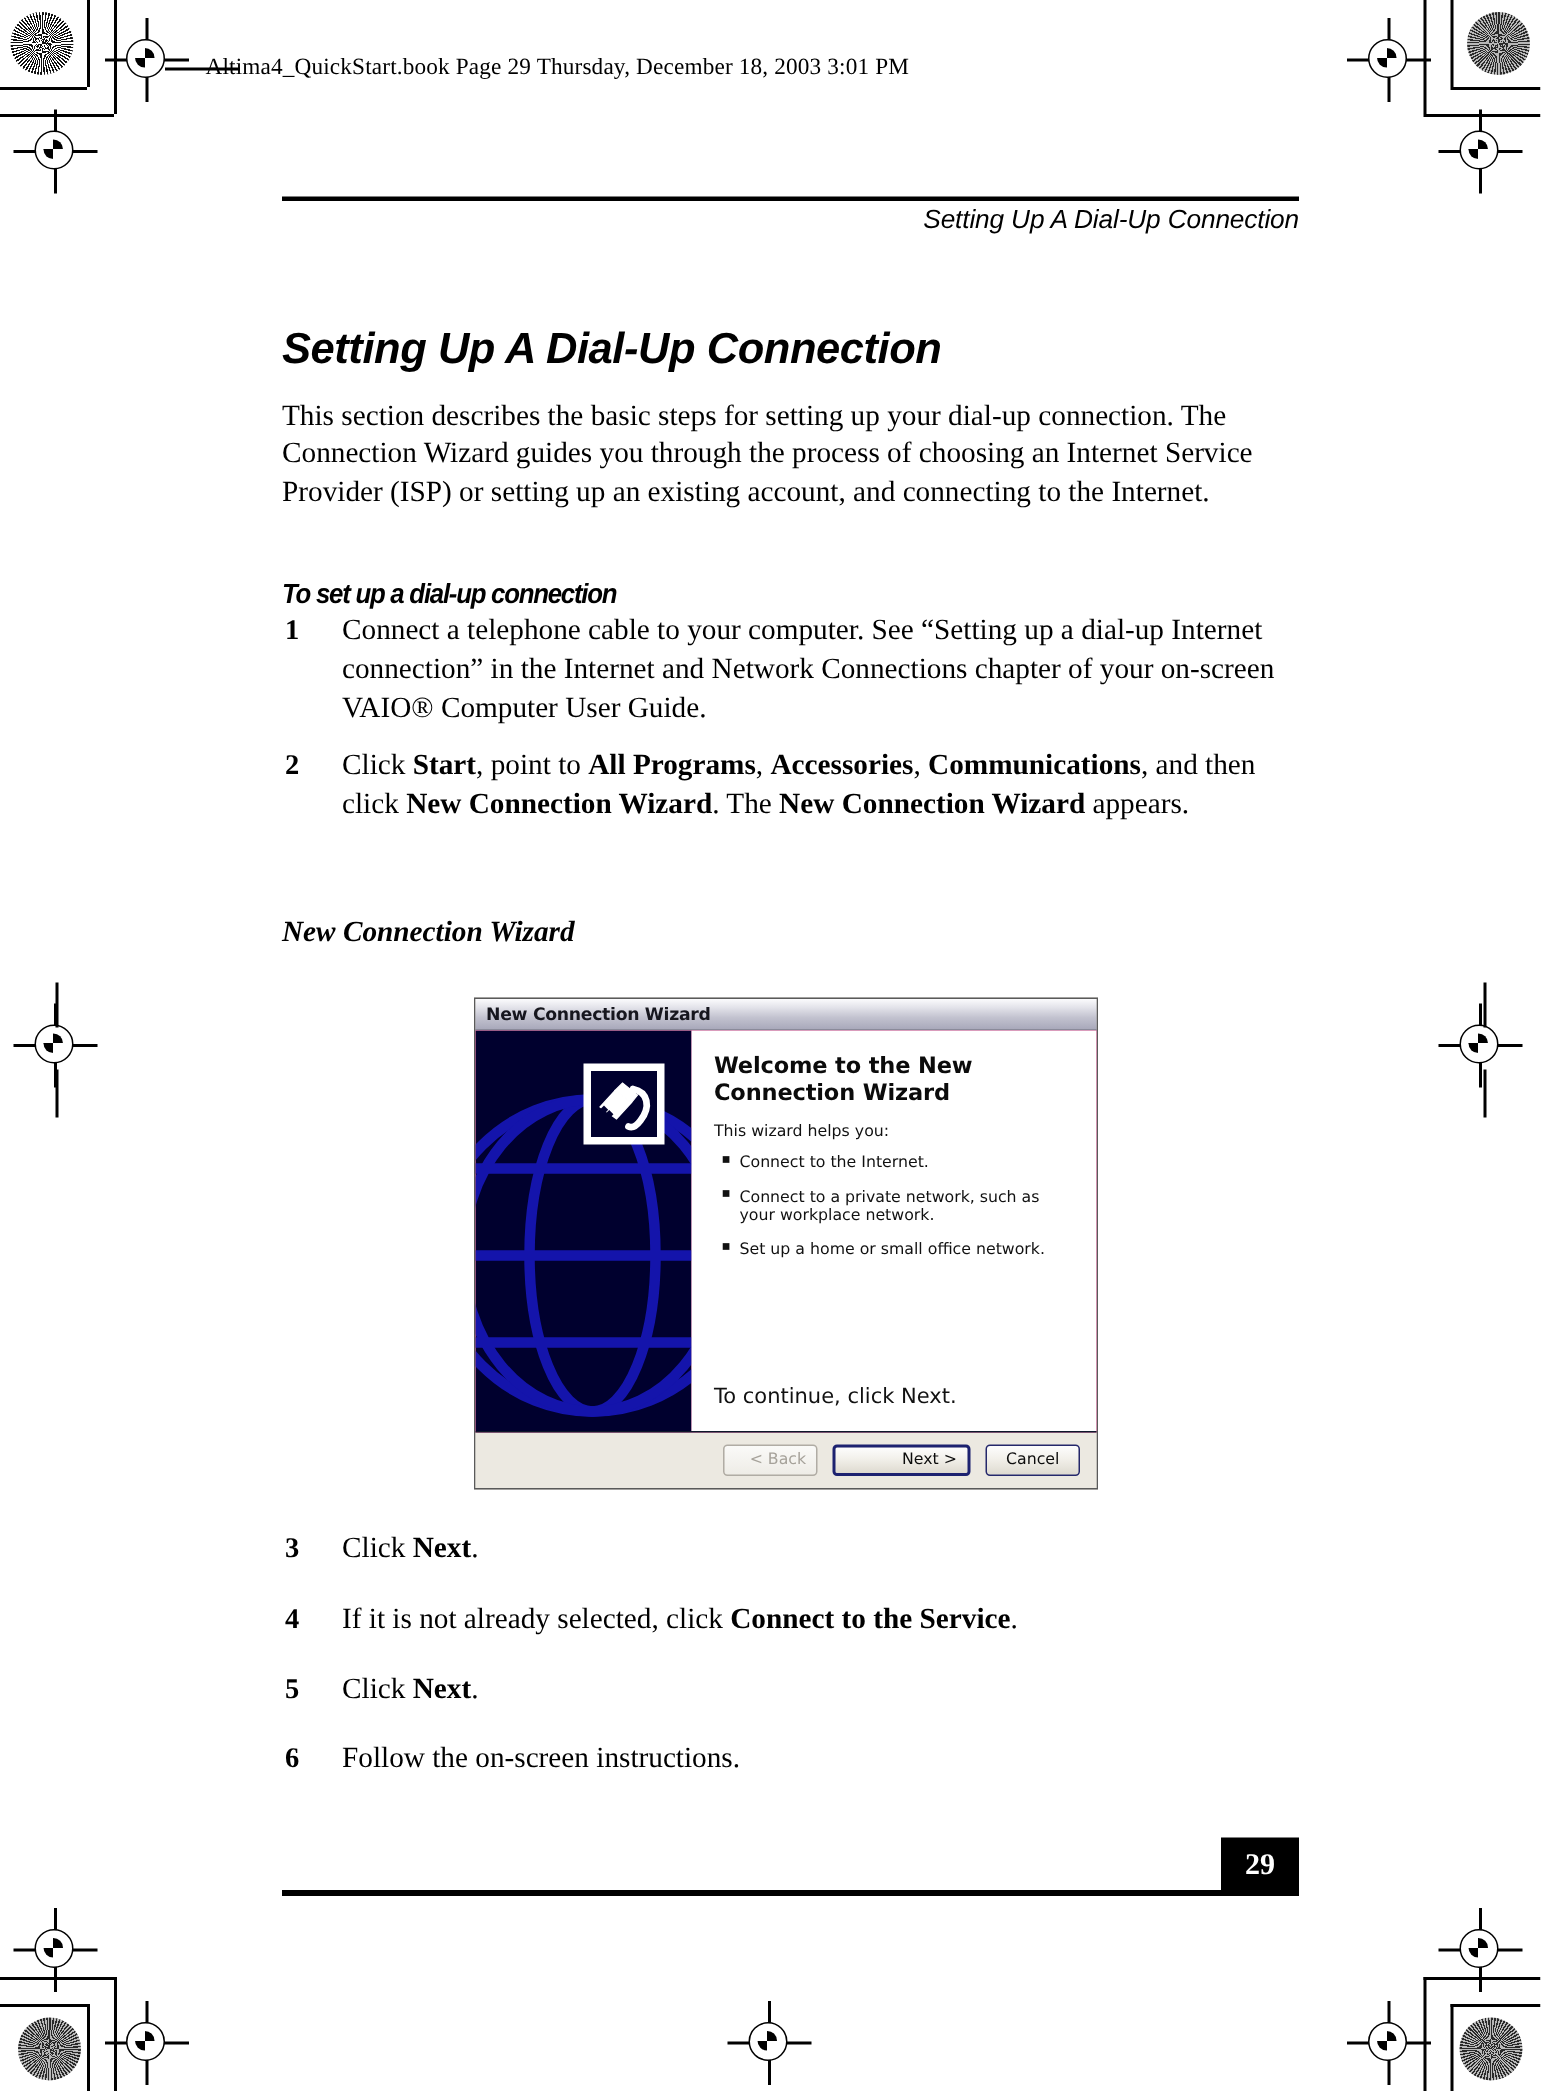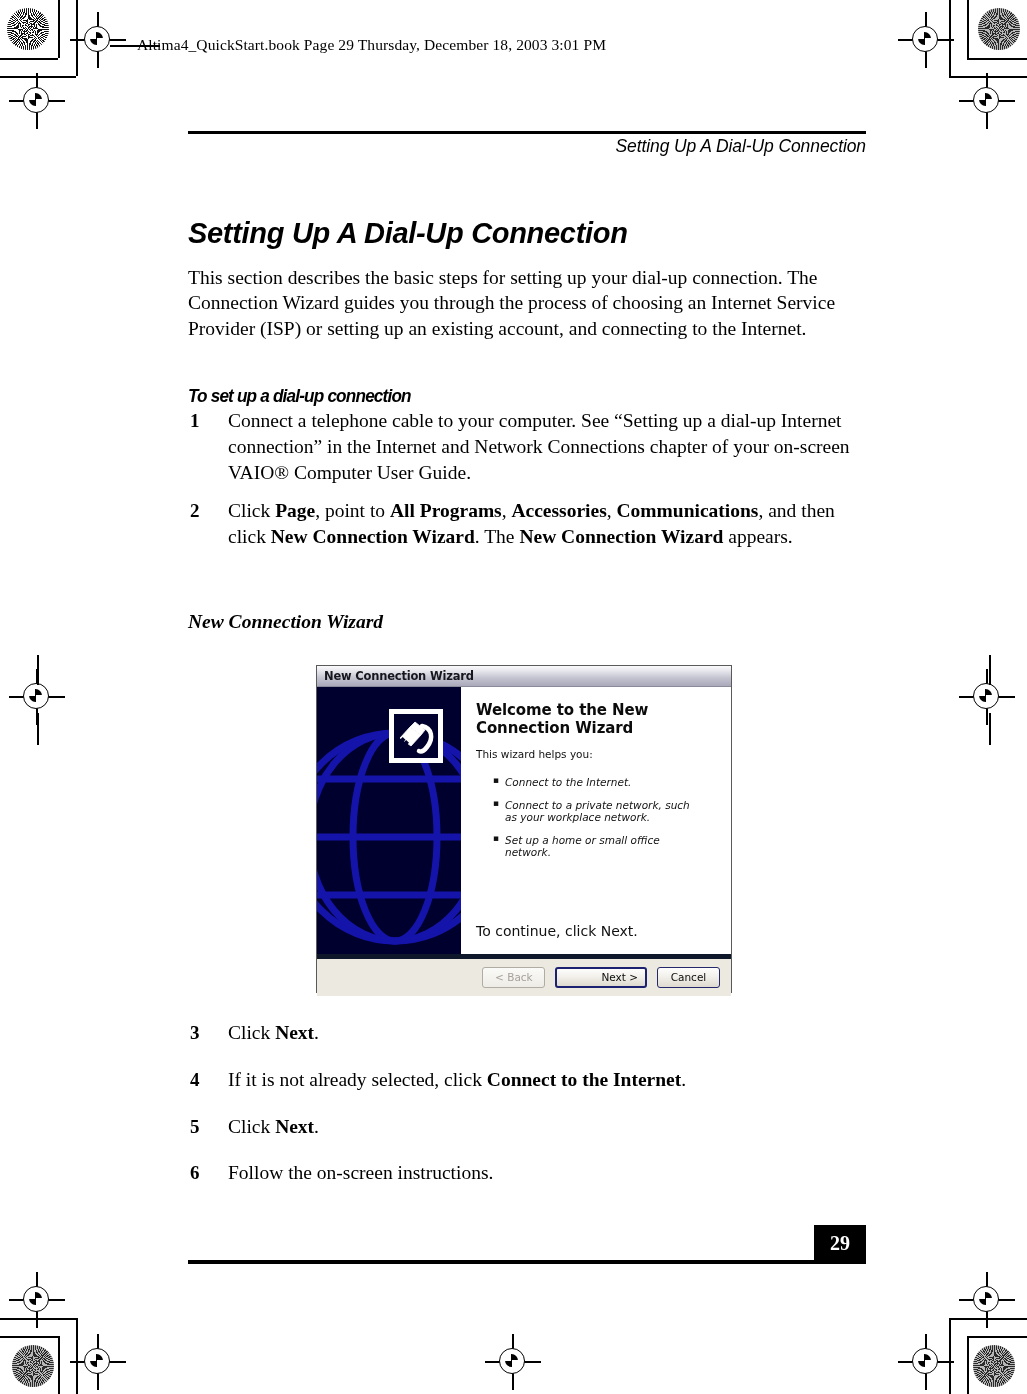--- a/index.html
+++ b/index.html
@@ -180,21 +180,21 @@
     font-family: "DejaVu Sans", sans-serif;
     font-size: 11.5px;
     font-weight: bold;
     color: #16161e;
     letter-spacing: -0.2px;
   }
   .dlg-body {
     position: relative;
     height: 267px;
     background: #ec4899;
-    border-bottom: 5px solid #0f172a;
+    border-bottom: 1px solid #0f172a;
     overflow: hidden;
   }
   .dlg-banner {
     position: absolute;
     left: 0; top: 0;
     width: 144px; height: 267px;
     background: #00002e;
     overflow: hidden;
   }
   .globe-svg { position: absolute; left: -18px; top: 32px; }
@@ -228,21 +228,21 @@
     letter-spacing: -0.1px;
     margin: 0 0 11px 0;
     max-width: 235px;
   }
   .helps {
     font-family: "DejaVu Sans", sans-serif;
     font-size: 10.5px;
     color: #111;
     margin: 0 0 9px 0;
   }
-  .bullets { list-style: none; margin: 16px; padding: 0; font-style: italic; }
+  .bullets { list-style: none; margin: 4px; padding: 0; }
   .bullets li {
     position: relative;
     padding-left: 13px;
     font-family: "DejaVu Sans", sans-serif;
     font-size: 10.5px;
     color: #111;
     line-height: 12.5px;
     margin-bottom: 10px;
     max-width: 240px;
   }
@@ -281,20 +281,21 @@
     background: linear-gradient(to bottom, #fdfdfd 0%, #f2f0ea 45%, #dedad0 100%);
     border: 1px solid #25286b;
     border-radius: 3px;
     box-sizing: border-box;
     padding: 0 7px;
   }
   .btn.disabled {
     color: #a6a29a;
     border-color: #b0aca4;
     background: linear-gradient(to bottom, #fafaf8 0%, #eeece6 100%);
+    text-align: right;
   }
   .btn.default {
     border: 2px solid #1d2270;
     line-height: 17px;
     padding-left: 44px;
   }
 
   
   .footer-rule {
     position: absolute;
@@ -444,21 +445,21 @@
 
   <h2 class="h2">To set up a dial-up connection</h2>
 
   <div class="steps-top">
     <div class="step">
       <span class="num">1</span>
       <span>Connect a telephone cable to your computer. See “Setting up a dial-up Internet connection” in the Internet and Network Connections chapter of your on-screen VAIO® Computer User Guide.</span>
     </div>
     <div class="step">
       <span class="num">2</span>
-      <span>Click <b>Page</b>, point to <b>All Programs</b>, <b>Accessories</b>, <b>Communications</b>, and then click <b>New Connection Wizard</b>. The <b>New Connection Wizard</b> appears.</span>
+      <span>Click <b>Start</b>, point to <b>All Programs</b>, <b>Accessories</b>, <b>Communications</b>, and then click <b>New Connection Wizard</b>. The <b>New Connection Wizard</b> appears.</span>
     </div>
   </div>
 
   <div class="figcaption">New Connection Wizard</div>
 
   <div class="dialog">
 
     <div class="dlg-titlebar">
       <span class="dlg-title">New Connection Wizard</span>
     </div>
@@ -511,21 +512,21 @@
     </div>
   </div>
 
   <div class="steps-bottom">
     <div class="step">
       <span class="num">3</span>
       <span>Click <b>Next</b>.</span>
     </div>
     <div class="step">
       <span class="num">4</span>
-      <span>If it is not already selected, click <b>Connect to the Internet</b>.</span>
+      <span>If it is not already selected, click <b>Connect to the Service</b>.</span>
     </div>
     <div class="step">
       <span class="num">5</span>
       <span>Click <b>Next</b>.</span>
     </div>
     <div class="step">
       <span class="num">6</span>
       <span>Follow the on-screen instructions.</span>
     </div>
   </div>

